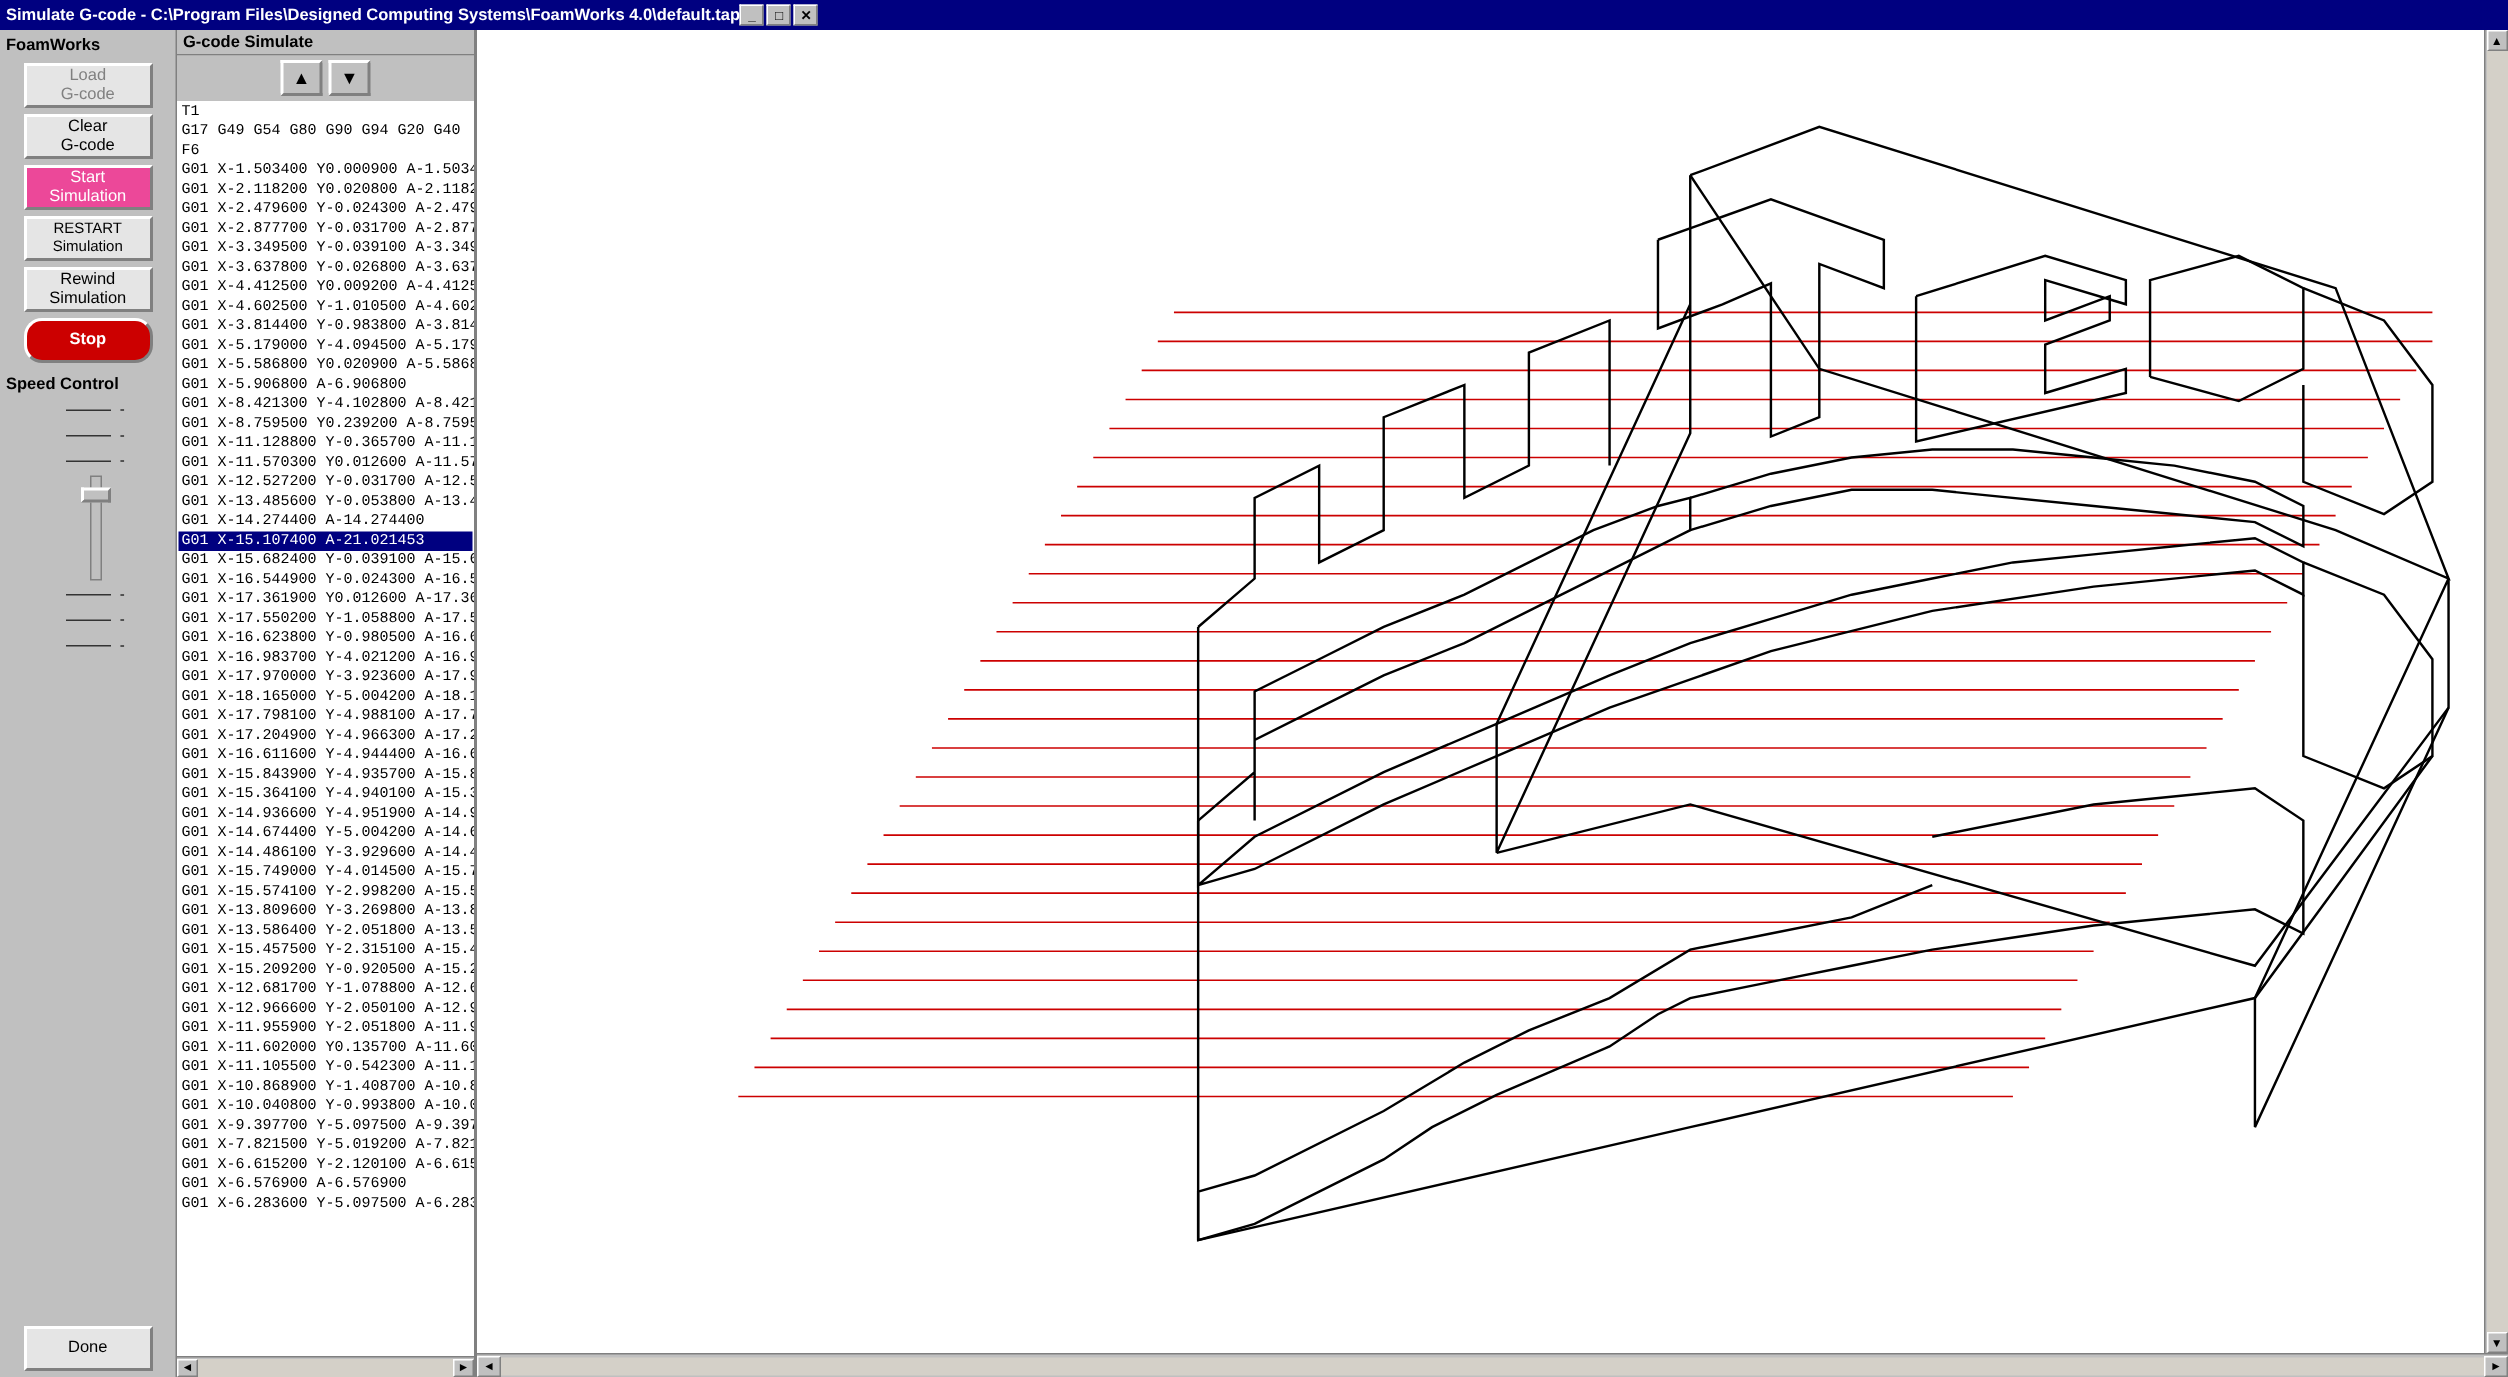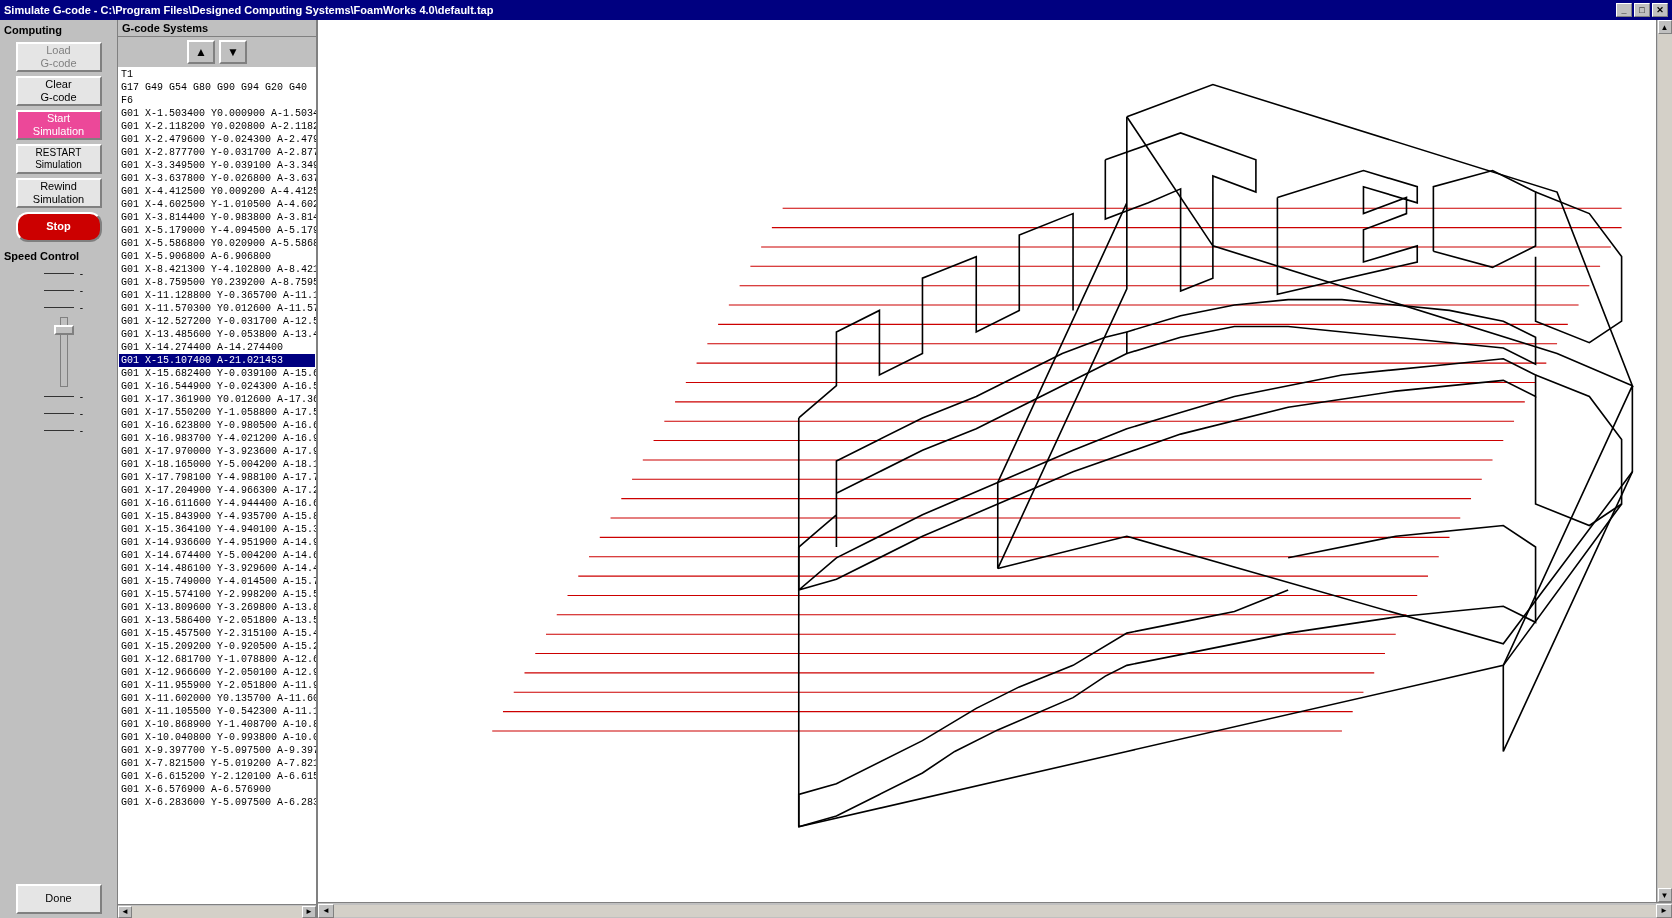--- a/index.html
+++ b/index.html
@@ -10,21 +10,20 @@
       width: 1672px;
       height: 918px;
       overflow: hidden;
     }
     .title-bar {
       background: #000080;
       color: white;
       padding: 2px 4px;
       display: flex;
       align-items: center;
-      justify-content: space-between;
       height: 20px;
       font-size: 11px;
       font-weight: bold;
     }
     .title-bar-buttons {
       display: flex;
       gap: 2px;
     }
     .title-bar-btn {
       width: 16px;
@@ -248,21 +247,21 @@
   <div class="title-bar-buttons">
     <div class="title-bar-btn">_</div>
     <div class="title-bar-btn">□</div>
     <div class="title-bar-btn">✕</div>
   </div>
 </div>
 
 <div class="main-container">
 
   <div class="left-panel">
-    <div class="panel-label">Computing</div>
+    <div class="panel-label">FoamWorks</div>
 
     <button class="win-button disabled" style="white-space:pre;">Load
 G-code</button>
 
     <button class="win-button" style="white-space:pre;">Clear
 G-code</button>
 
     <button class="win-button green" style="white-space:pre;">Start
 Simulation</button>
 
@@ -311,21 +310,21 @@
 
     <div style="flex:1;"></div>
     <button class="win-button">Done</button>
   </div>
 
   <div class="right-section">
 
     <div class="content-area">
 
       <div class="gcode-panel">
-        <div class="gcode-header">G-code Systems</div>
+        <div class="gcode-header">G-code Simulate</div>
         <div class="gcode-nav-buttons">
           <div class="nav-btn">▲</div>
           <div class="nav-btn">▼</div>
         </div>
         <div class="gcode-list" id="gcode-list">
 
         <div class="gcode-line">T1</div>
             <div class="gcode-line">G17 G49 G54 G80 G90 G94 G20 G40</div>
             <div class="gcode-line">F6</div>
             <div class="gcode-line">G01 X-1.503400 Y0.000900 A-1.503400</div>

